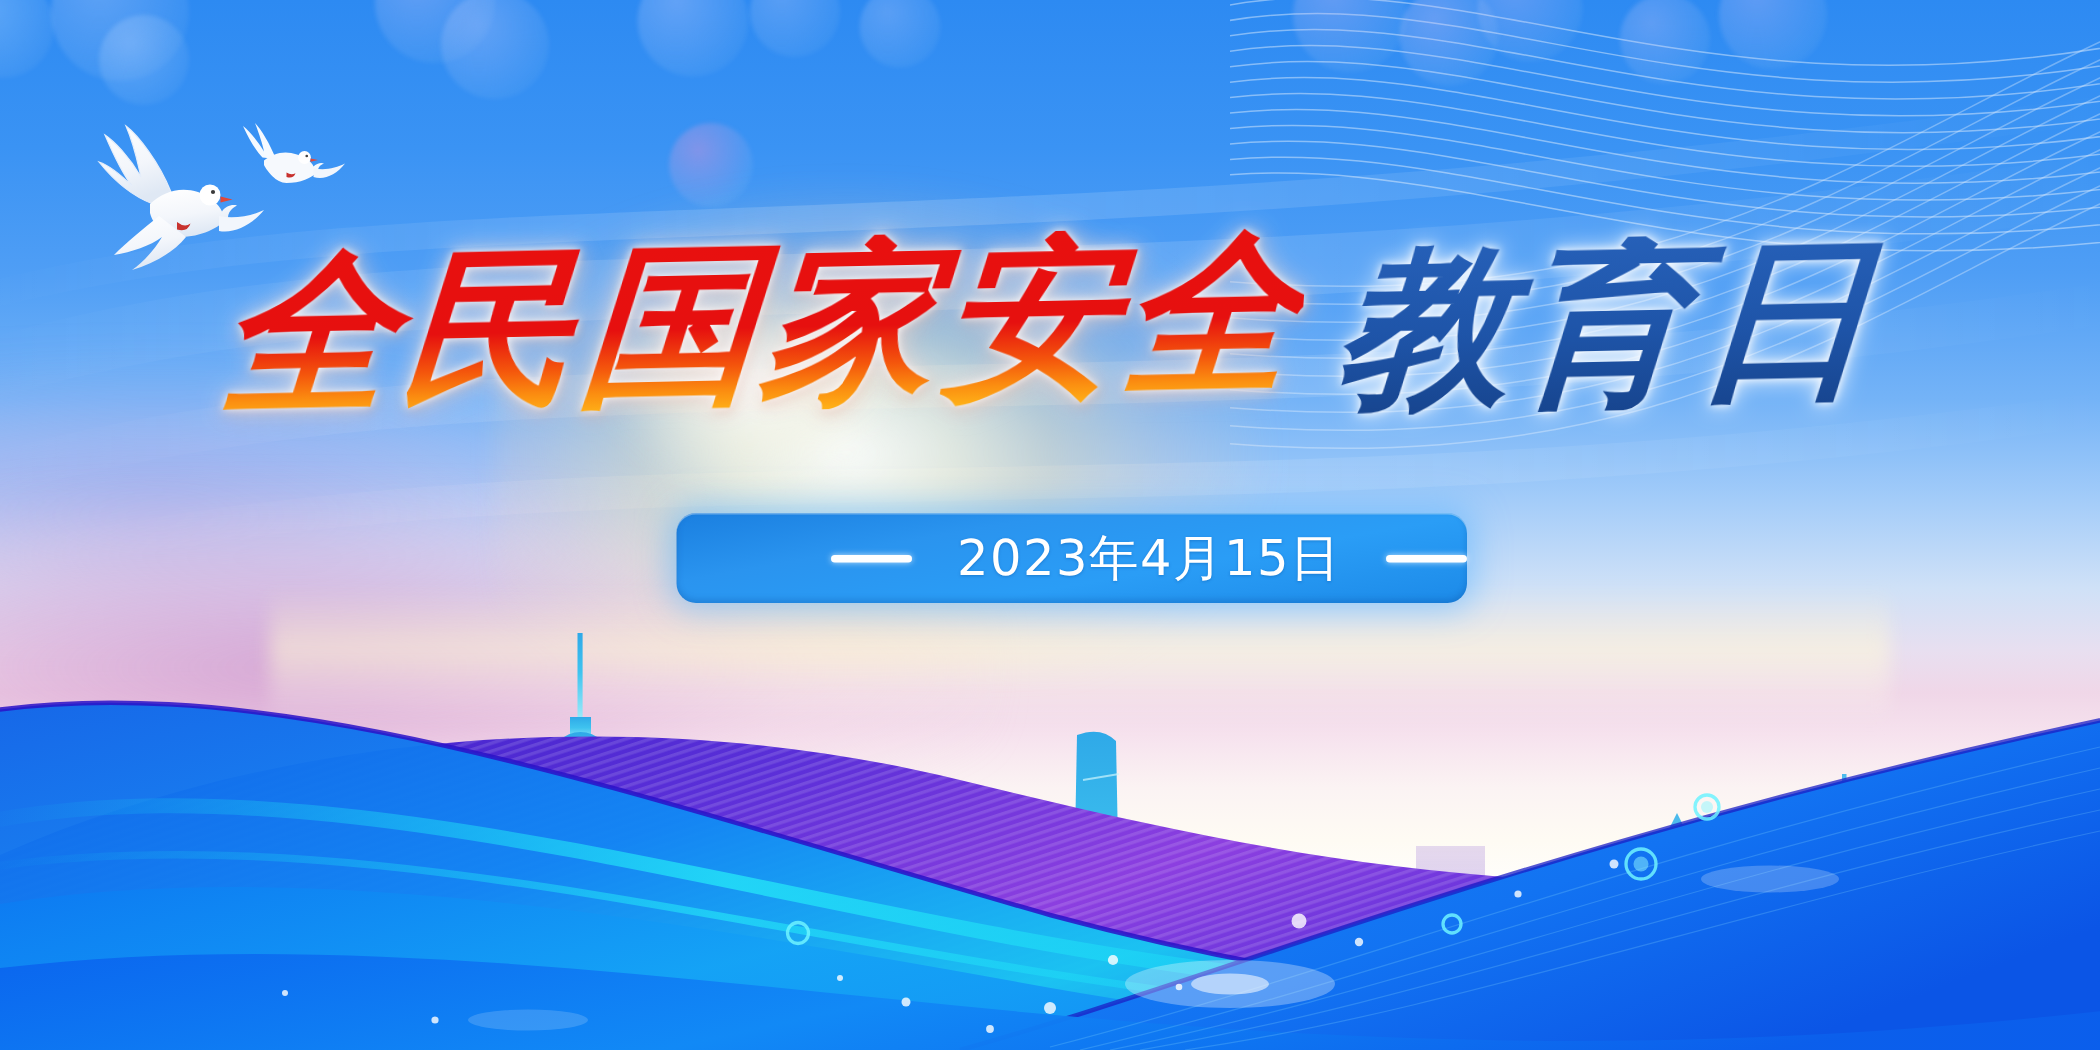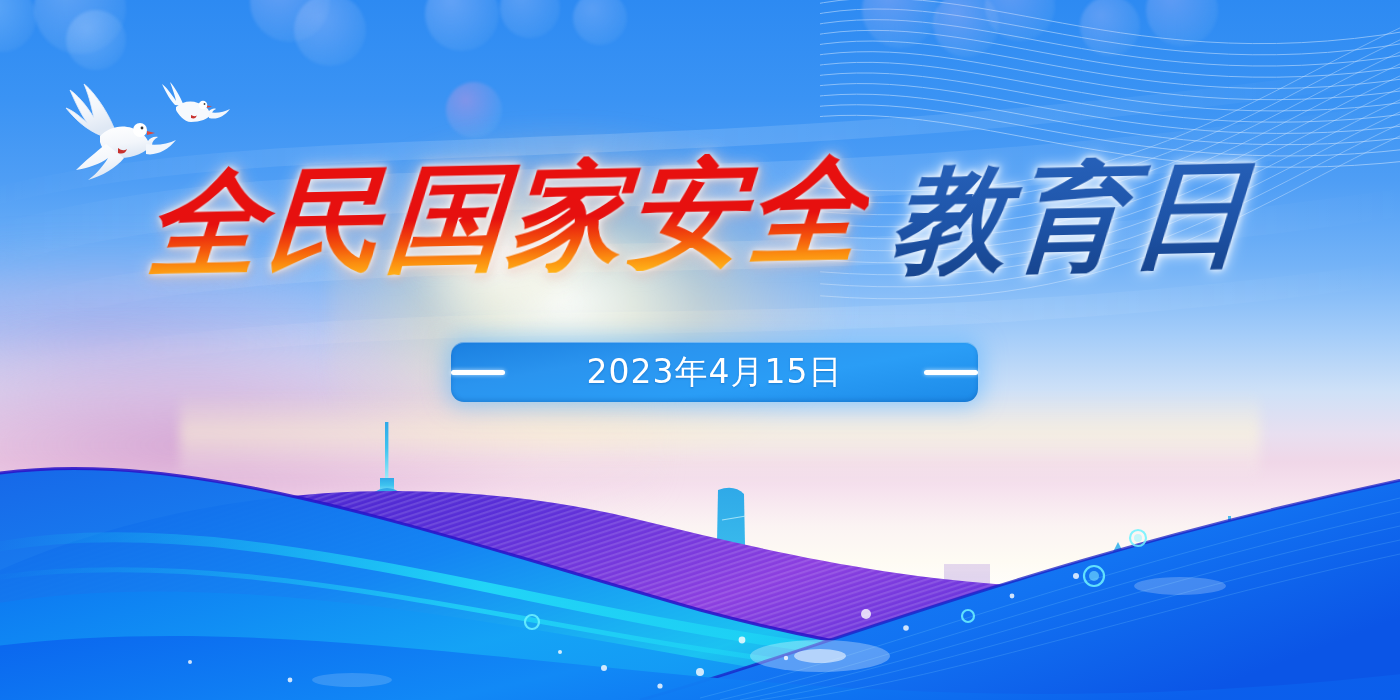--- a/index.html
+++ b/index.html
@@ -126,21 +126,21 @@
 
   
   .date-btn{
     position:absolute;left:451px;top:342px;
     width:527px;height:60px;
     border-radius:13px;
     background:linear-gradient(170deg,#1a7fe0 0%,#2a94ef 30%,#2a9df6 62%,#1c8ae8 100%);
     box-shadow:0 0 22px 5px rgba(90,180,255,.55),
                inset 0 1px 0 rgba(255,255,255,.35),
                inset 0 -2px 4px rgba(0,60,140,.25);
-    display:flex;align-items:center;justify-content:space-between;gap:30px;
+    display:flex;align-items:center;justify-content:flex-end;gap:30px;
   }
   .date-dash{
     width:54px;height:5px;border-radius:3px;background:#fff;
     box-shadow:0 0 4px rgba(255,255,255,.7);
   }
   .date-text{
     color:#ffffff;
     font-size:33px;
     letter-spacing:1px;
     font-family:"DejaVu Sans","Liberation Sans",sans-serif;

